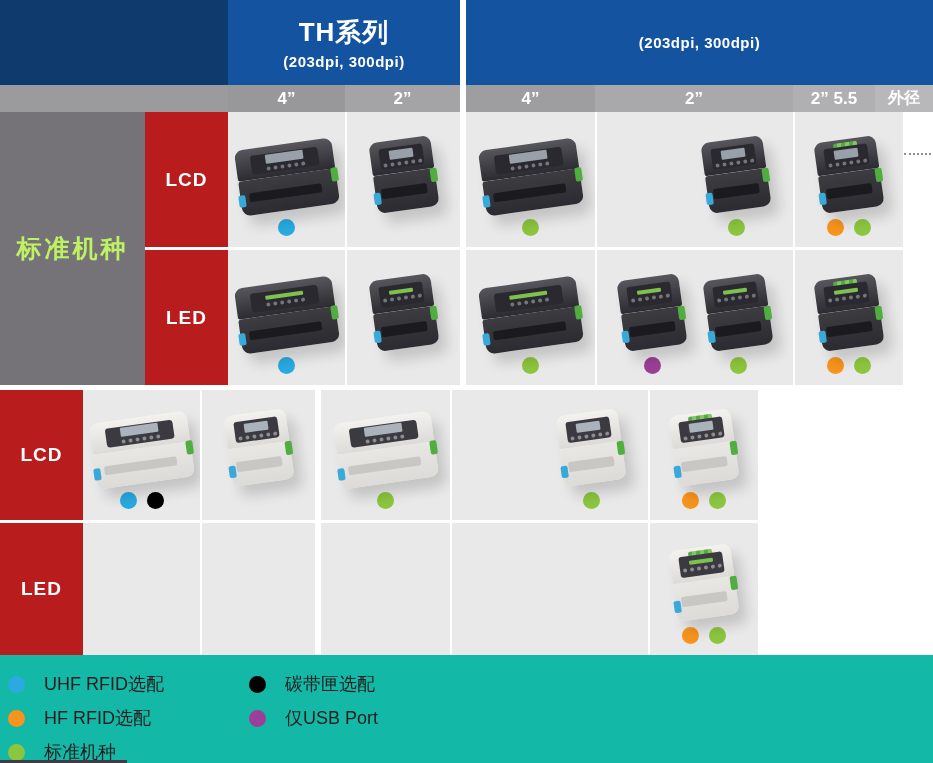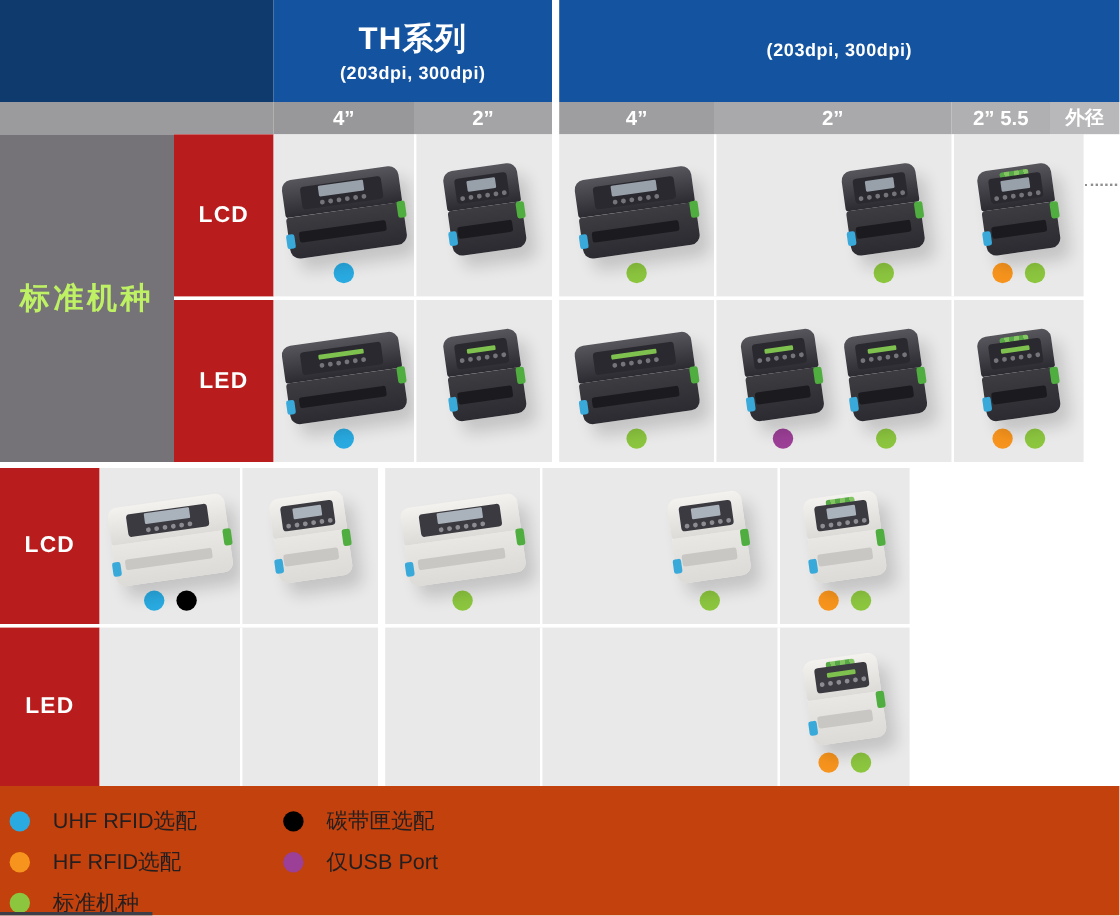--- a/index.html
+++ b/index.html
@@ -86,21 +86,21 @@
   .p-tab { position:absolute; left:-2px; bottom:13%; width:7px; height:12px;
            background:#39a9da; border-radius:2px; }
   .p-window { position:absolute; top:3px; left:50%; transform:translateX(-50%);
               width:38%; height:9px; border-radius:2px;
               background:repeating-linear-gradient(90deg,#58a847 0 4px,#83c560 4px 8px); }
 
   
   .leader { position:absolute; left:904px; top:153px; width:27px;
             border-top:2px dotted #8f8f91; }
   .legend { position:absolute; left:0; top:655px; width:933px; height:108px;
-            background:#c2410c; display:flex; padding:17px 0 0 8px; }
+            background:#14b8a6; display:flex; padding:17px 0 0 8px;gap:13px; }
   .legend-col { display:flex; flex-direction:column; gap:10px; }
   .legend-col1 { width:228px; }
   .legend-item { display:flex; align-items:center; gap:19px; font-size:18px; color:#231f20; }
   .page-edge { position:absolute; left:0; bottom:0; width:127px; height:3px; background:#3d3d47; }
 </style>
 </head>
 <body>
 
 <div class="canvas">
 

